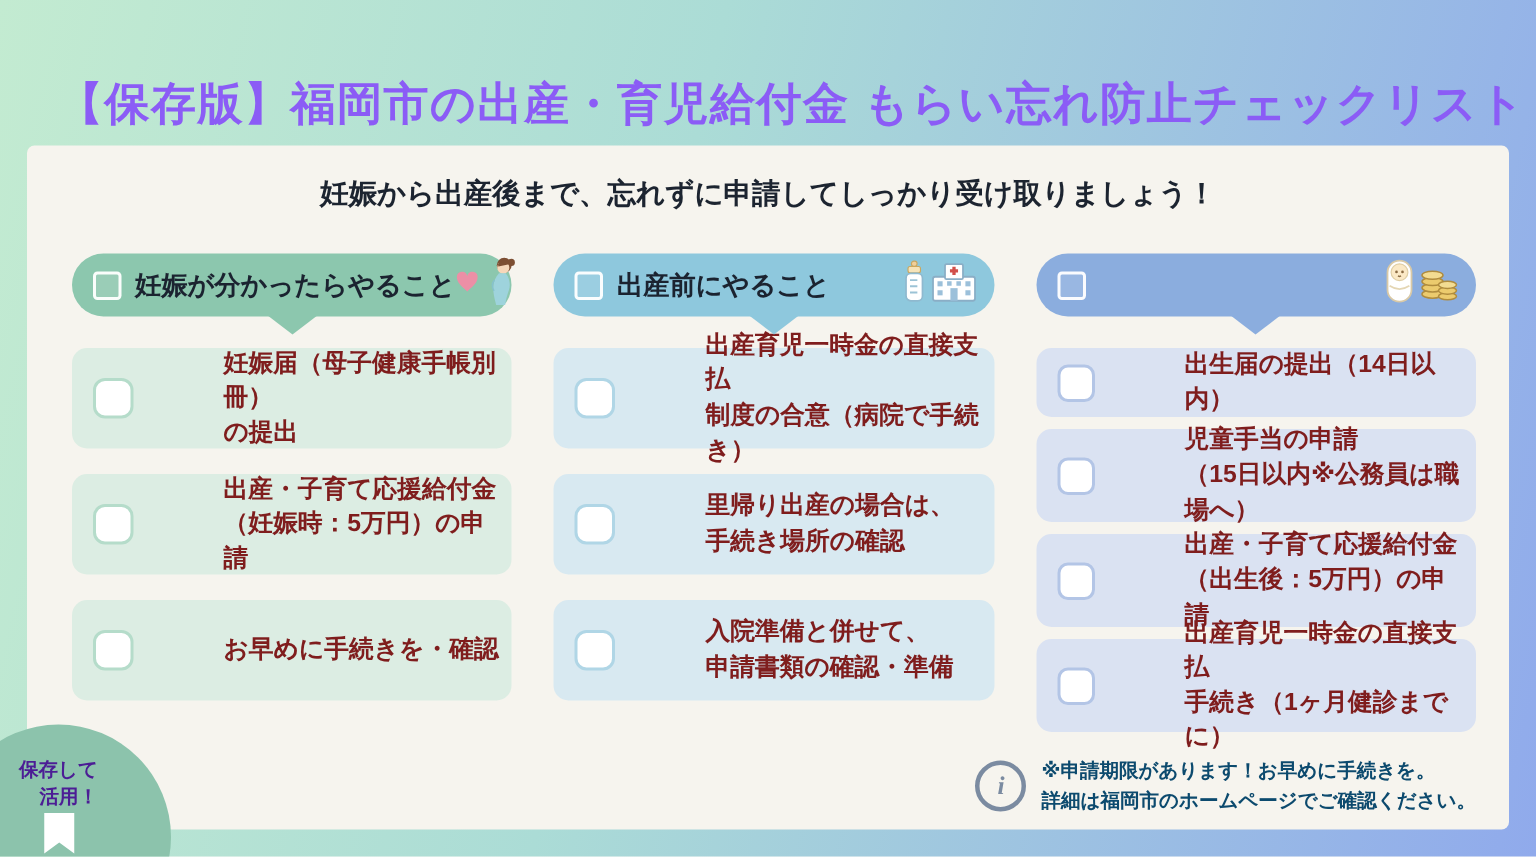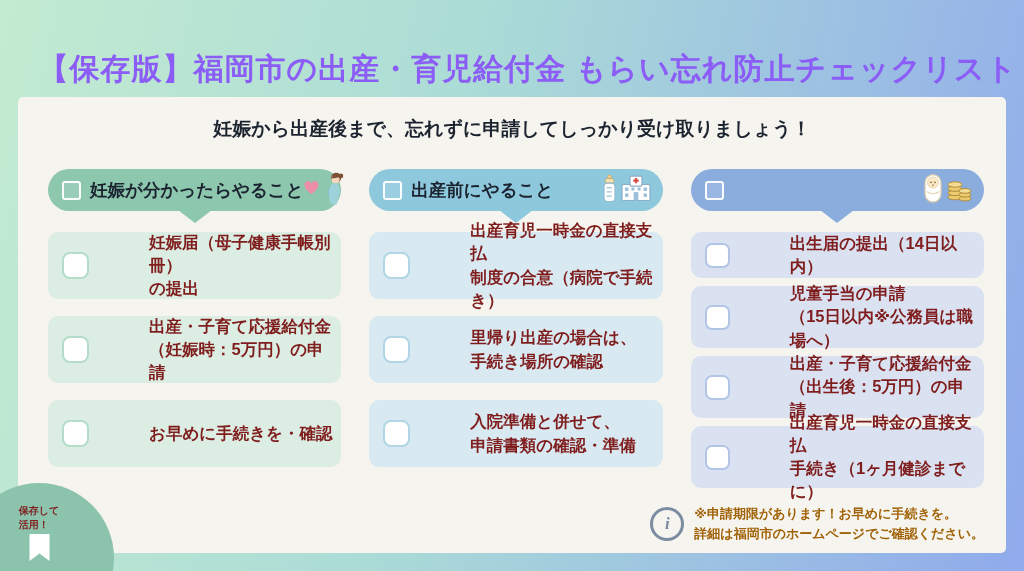--- a/index.html
+++ b/index.html
@@ -66,29 +66,29 @@
   .note{
     position:absolute;right:22px;bottom:9px;display:flex;align-items:center;gap:10px;
   }
   .info{
     width:28px;height:28px;border:3px solid #7b8ba1;border-radius:50%;
     color:#7b8ba1;font-family:"Liberation Serif","DejaVu Serif",serif;
     font-style:italic;font-weight:bold;font-size:17px;
     display:flex;align-items:center;justify-content:center;flex:none;
   }
   .note-text{
-    font-size:13px;font-weight:bold;color:#a16207;line-height:1.55;white-space:pre-line;
+    font-size:13px;font-weight:bold;color:#0c4a6e;line-height:1.55;white-space:pre-line;
   }
   .badge{
     position:absolute;left:-36px;top:483px;width:150px;height:150px;border-radius:50%;
     background:#8cc3ac;z-index:5;display:flex;flex-direction:column;align-items:center;
     padding-top:21px;box-sizing:border-box;
   }
   .badge-text{
-    font-size:10px;font-weight:800;color:#7f1d1d;text-align:left;
+    font-size:13px;font-weight:800;color:#4c1d95;text-align:right;
     line-height:1.35;white-space:pre-line;
   }
   .bookmark{margin-top:3px;}
 </style>
 </head>
 <body>
 
 <h1 class="title">【保存版】福岡市の出産・育児給付金 もらい忘れ防止チェックリスト</h1>
 
 <div class="card">

